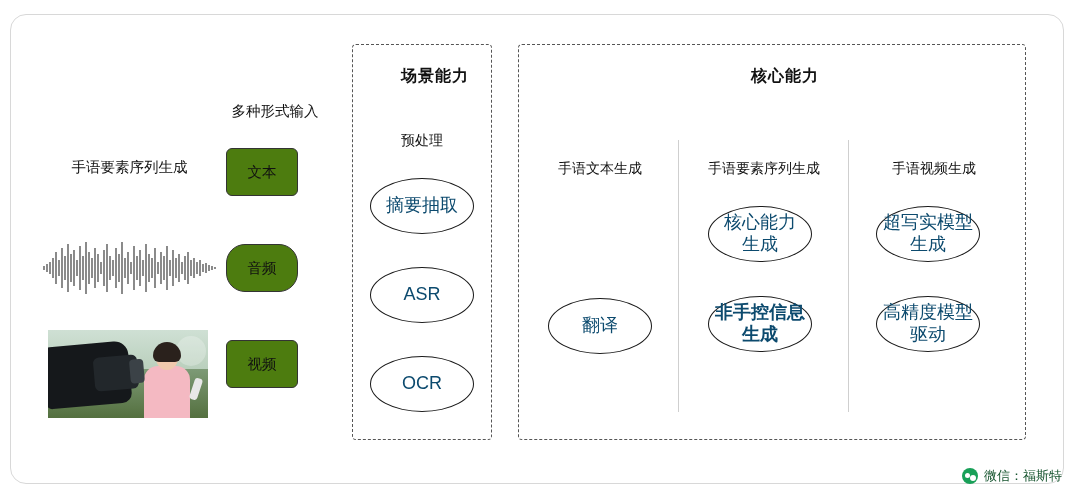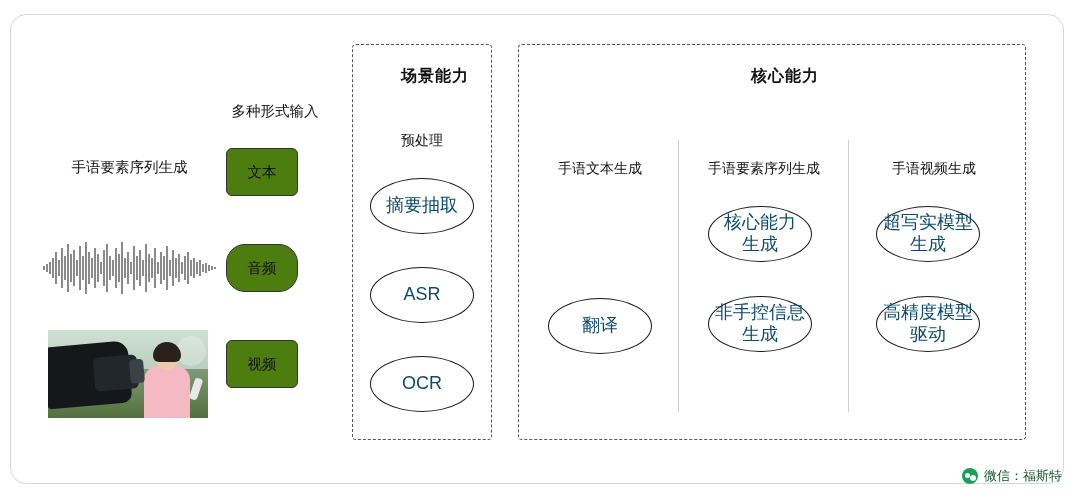--- a/index.html
+++ b/index.html
@@ -322,21 +322,21 @@
   <div class="vdivider" style="left:848px; top:140px; height:272px;"></div>
 
   <div class="col-label" style="left:684px; top:160px; width:160px;">手语要素序列生成</div>
   <div class="col-label" style="left:528px; top:160px; width:144px;">手语文本生成</div>
   <div class="col-label" style="left:862px; top:160px; width:144px;">手语视频生成</div>
 
   <div class="ellipse ell-md" style="left:548px; top:298px;">翻译</div>
 
   <div class="ellipse ell-md" style="left:708px; top:206px; white-space:pre-line;">核心能力
 生成</div>
-  <div class="ellipse ell-md" style="left:708px; top:296px; white-space:pre-line;">非手控信息
+  <div class="ellipse ell-md" style="left:708px; top:296px; white-space:pre-line;font-weight:bold;">非手控信息
 生成</div>
 
   <div class="ellipse ell-md" style="left:876px; top:206px; white-space:pre-line;">超写实模型
 生成</div>
   <div class="ellipse ell-md" style="left:876px; top:296px; white-space:pre-line;">高精度模型
 驱动</div>
 
   <div class="watermark">
     <span class="wm-logo"></span>
     <span>微信：福斯特</span>

